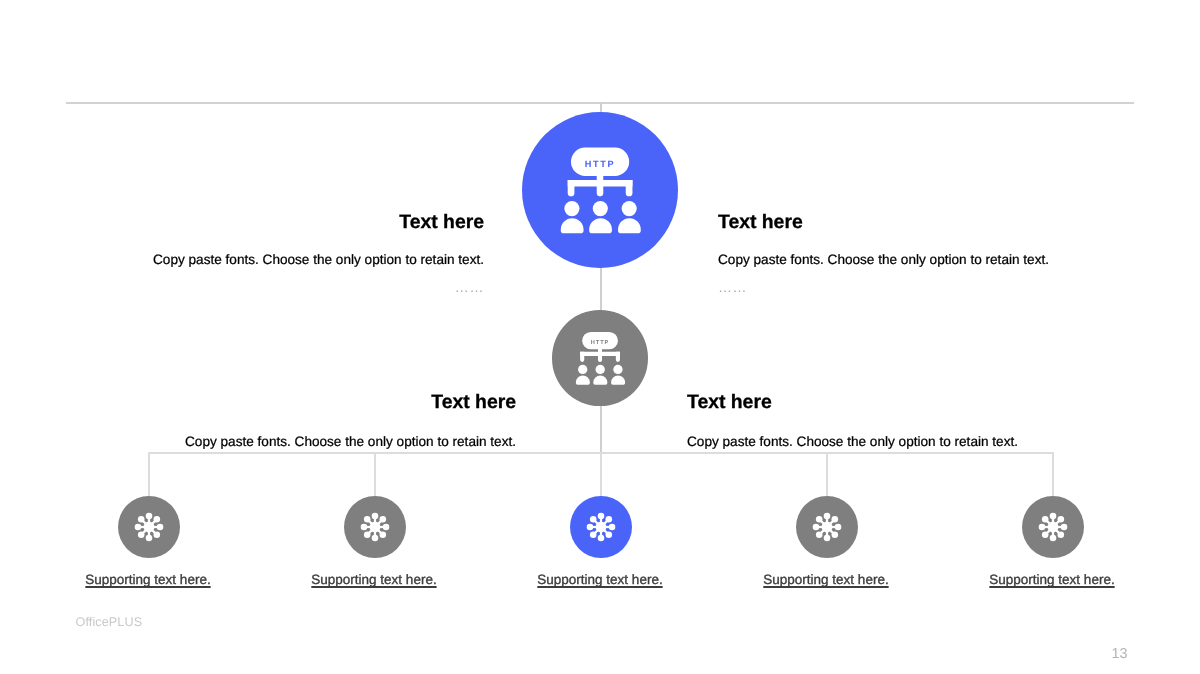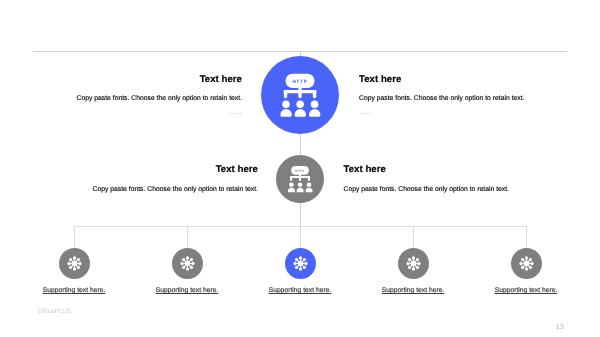--- a/index.html
+++ b/index.html
@@ -16,21 +16,21 @@
 
   
   .spine{position:absolute;left:299.5px;top:50.5px;width:1px;height:176px;background:#cfcfcf;}
 
   
   .circ{position:absolute;border-radius:50%;display:block;}
   .circ-blue{left:260.6px;top:56.3px;width:78.2px;height:78.2px;background:#4A63F8;}
   .circ-gray{left:276.2px;top:155.2px;width:47.6px;height:47.6px;background:#7F7F7F;}
 
   
-  .blk{position:absolute;}
+  .blk{position:absolute;margin-top:32px;}
   .blk .title{font-weight:bold;font-size:9.7px;color:#000;line-height:1;-webkit-text-stroke:0.15px #000;}
   .blk .para{font-size:6.8px;color:#000;line-height:1;white-space:nowrap;-webkit-text-stroke:0.12px #000;}
   .blk .dots{font-size:7px;color:#a8a8a8;line-height:1;letter-spacing:0.3px;}
 
   .r1l{left:0;top:74.5px;width:242px;text-align:right;}
   .r1r{left:359px;top:74.5px;width:242px;text-align:left;}
   .r2l{left:0;top:165px;width:258px;text-align:right;}
   .r2r{left:343.5px;top:165px;width:242px;text-align:left;}
   .blk .para{margin-top:12px;}
   .blk .dots{margin-top:5.5px;}

